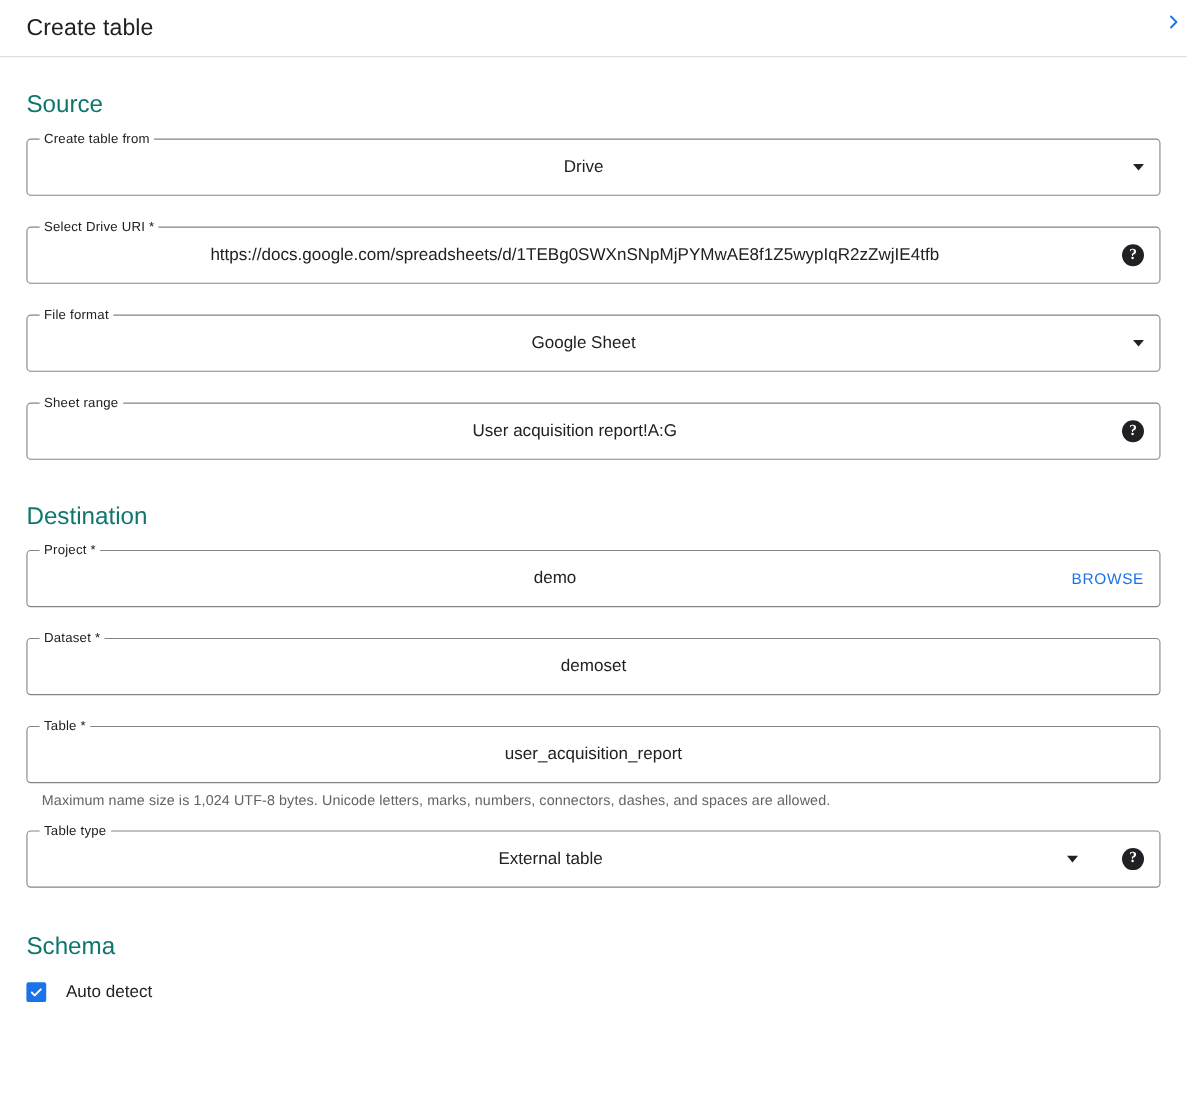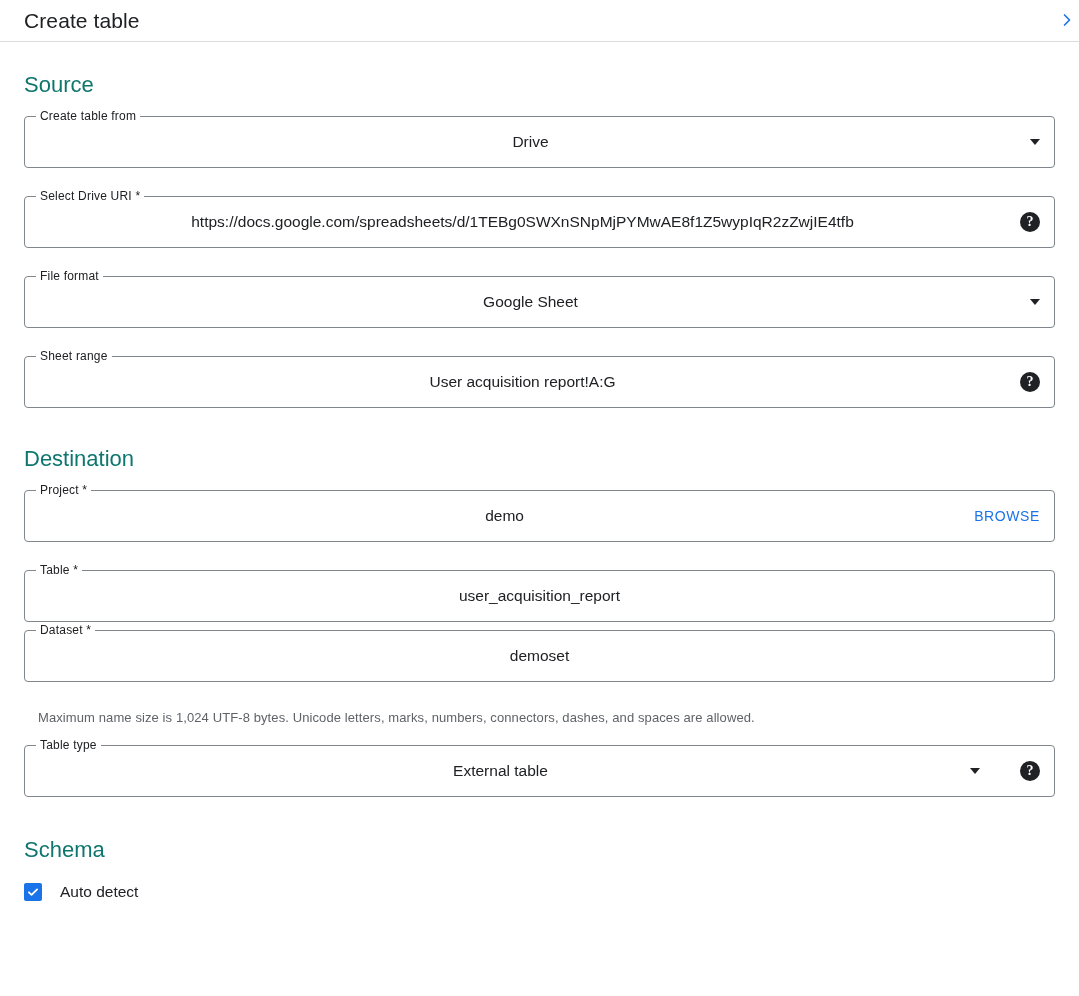--- a/index.html
+++ b/index.html
@@ -10,21 +10,21 @@
     height: 996px;
     background: #ffffff;
     font-family: "Liberation Sans", sans-serif;
     color: #202124;
     overflow: hidden;
   }
 
   
   .header {
     position: relative;
-    height: 42px;
+    height: 52px;
     border-bottom: 1px solid #dadce0;
     display: flex;
     align-items: center;
     padding: 0 24px;
   }
   .header-title {
     font-size: 21px;
     font-weight: 400;
     color: #202124;
     letter-spacing: 0.1px;
@@ -201,28 +201,28 @@
   </div>
 
   <div class="section-title" id="destination-title">Destination</div>
 
   <div class="field">
     <span class="field-label">Project *</span>
     <span class="field-value">demo</span>
     <span class="browse-link">BROWSE</span>
   </div>
 
+  <div class="field">
+    <span class="field-label">Dataset *</span>
+    <span class="field-value">demoset</span>
+  </div>
+
   <div class="field tight">
     <span class="field-label">Table *</span>
     <span class="field-value">user_acquisition_report</span>
-  </div>
-
-  <div class="field">
-    <span class="field-label">Dataset *</span>
-    <span class="field-value">demoset</span>
   </div>
   <div class="helper-text" style="margin-top:0;">Maximum name size is 1,024 UTF-8 bytes. Unicode letters, marks, numbers, connectors, dashes, and spaces are allowed.</div>
 
   <div class="field with-help">
     <span class="field-label">Table type</span>
     <span class="field-value">External table</span>
     <span class="caret caret-with-help"></span>
     <span class="help-icon">?</span>
   </div>
 

